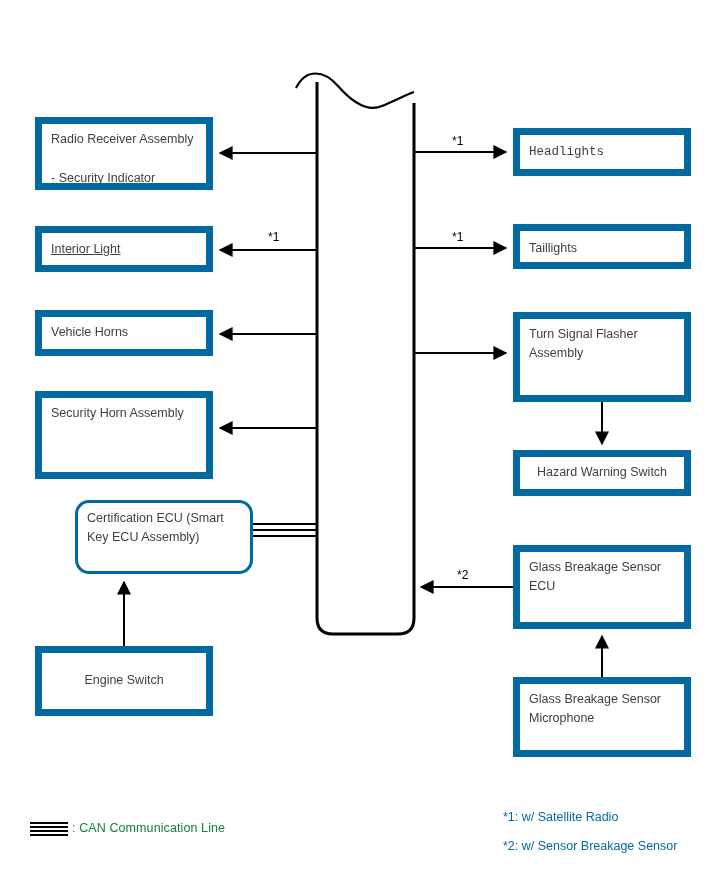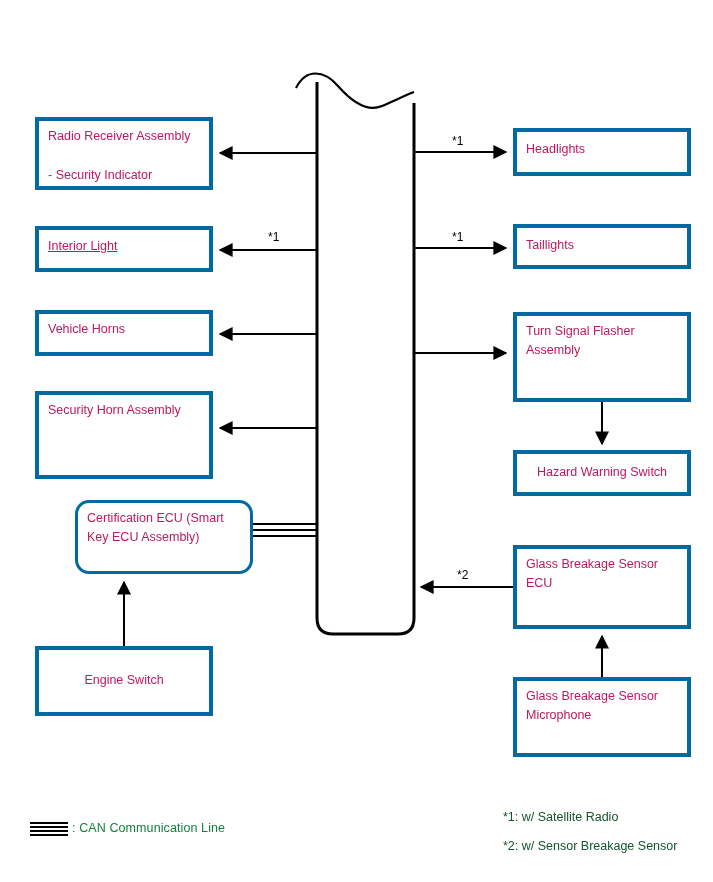--- a/index.html
+++ b/index.html
@@ -22,25 +22,25 @@
   #svg-layer {
     position: absolute;
     left: 0;
     top: 0;
     width: 713px;
     height: 882px;
   }
   .node {
     position: absolute;
     box-sizing: border-box;
-    border: 4px solid #0369a1;
+    border: 7px solid #0369a1;
     background: #ffffff;
     font-size: 12.5px;
     line-height: 1.55;
-    color: #be185d;
+    color: #404040;
   }
   .node .node-text {
     position: absolute;
     left: 9px;
     top: 6px;
     right: 6px;
     white-space: pre-line;
   }
   .node.centered .node-text {
     left: 0;
@@ -64,21 +64,21 @@
     position: absolute;
     font-size: 12px;
     line-height: 1;
     color: #000000;
     white-space: nowrap;
   }
   .footnote {
     position: absolute;
     font-size: 12.5px;
     line-height: 1;
-    color: #14532d;
+    color: #0369a1;
     white-space: nowrap;
   }
   .legend-row {
     position: absolute;
     display: flex;
     align-items: center;
     font-size: 12.5px;
     line-height: 1;
     color: #15803d;
     white-space: nowrap;
@@ -187,21 +187,21 @@
 
   <div class="node rounded" style="left:35px; top:500px; width:178px; height:74px;">
     <div class="node-text">Certification ECU (Smart
 Key ECU Assembly)</div>
   </div>
 
   <div class="node centered" style="left:35px; top:646px; width:178px; height:70px;">
     <div class="node-text">Engine Switch</div>
   </div>
 
-  <div class="node" style="left:513px; top:128px; width:178px; height:48px;">
+  <div class="node" style="left:513px; top:128px; width:178px; height:48px;font-family:Liberation Mono, monospace;">
     <div class="node-text" style="top:8px;">Headlights</div>
   </div>
 
   <div class="node" style="left:513px; top:224px; width:178px; height:45px;">
     <div class="node-text" style="top:8px;">Taillights</div>
   </div>
 
   <div class="node" style="left:513px; top:312px; width:178px; height:90px;">
     <div class="node-text">Turn Signal Flasher
 Assembly</div>

